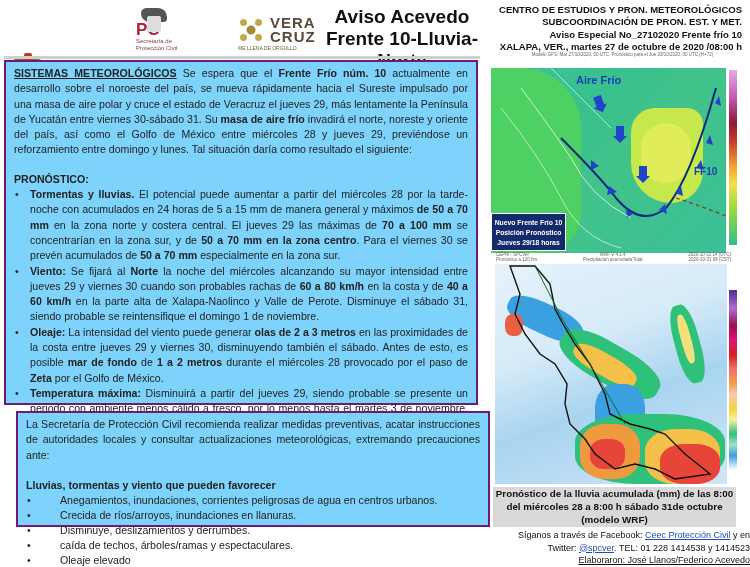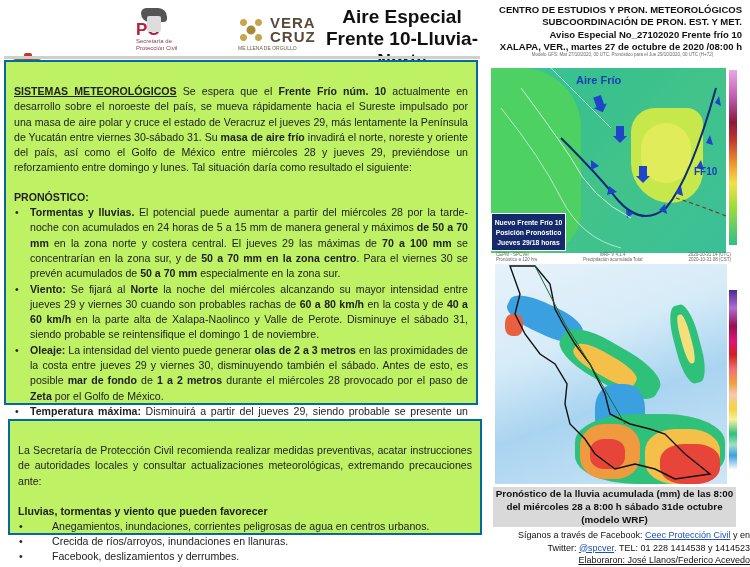--- a/index.html
+++ b/index.html
@@ -29,23 +29,23 @@
       radial-gradient(circle at 75% 75%, #c6a64d 3px, transparent 4px),
       radial-gradient(circle at 50% 50%, #a88b3a 4px, transparent 5px); }
   .vc-text { margin-left: 4px; font-size: 15px; font-weight: bold; color: #5a4a3a; line-height: 14px; letter-spacing: 1px; }
   .vc-slogan { position: absolute; left: 238px; top: 45px; font-size: 5px; color: #6a5a3a; }
   .title-block { position: absolute; left: 312px; top: 6px; width: 180px; text-align: center; }
   .title-block div { font-size: 19px; font-weight: bold; color: #111; line-height: 22px; }
   .center-info { position: absolute; right: 8px; top: 4px; text-align: right; font-size: 9.5px; font-weight: bold; color: #111; line-height: 12.3px; }
   .header-rule { position: absolute; left: 4px; top: 56px; width: 476px; height: 3px; background: #cfcfcf; }
 
   
-  .box { position: absolute; border: 2px solid #0369a1; background: #bef264; padding: 22px 8px; font-size: 10.6px; line-height: 15.3px; text-align: justify; color: #222; }
+  .box { position: absolute; border: 2px solid #701a75; background: #7dd3fc; padding: 4px 8px; font-size: 10.6px; line-height: 15.3px; text-align: justify; color: #222; }
   .box-systems { left: 4px; top: 60px; width: 474px; height: 345px; }
-  .box-rec { left: 8px; top: 411px; width: 474px; height: 116px; margin-top: 8px; }
+  .box-rec { left: 16px; top: 411px; width: 474px; height: 116px; }
   .b { font-weight: bold; }
   .u { text-decoration: underline; }
   .section-title { font-weight: bold; margin-top: 14px; }
   .bullets { list-style: none; }
   .bullets li { position: relative; padding-left: 16px; }
   .bullets li::before { content: "•"; position: absolute; left: 1px; top: 0; }
   .rec-list { list-style: none; text-align: left; }
   .rec-list li { position: relative; padding-left: 34px; line-height: 15px; }
   .rec-list li::before { content: "•"; position: absolute; left: 1px; }
 
@@ -98,21 +98,21 @@
   <div class="logo logo-vc">
     <div class="vc-pattern"></div>
     <div class="vc-text">
       <div>VERA</div>
       <div>CRUZ</div>
     </div>
   </div>
   <div class="vc-slogan">ME LLENA DE ORGULLO</div>
 
   <div class="title-block">
-    <div>Aire Especial</div>
+    <div>Aviso Acevedo</div>
     <div>Frente 10-Lluvia-Norte</div>
   </div>
 
   <div class="center-info">
     <div>CENTRO DE ESTUDIOS Y PRON. METEOROLÓGICOS</div>
     <div>SUBCOORDINACIÓN DE PRON.  EST. Y MET.</div>
     <div>Aviso Especial No_27102020 Frente frío 10</div>
     <div>XALAPA, VER., martes 27 de octubre de 2020 /08:00 h</div>
   </div>
   <div class="header-rule"></div>
@@ -129,21 +129,21 @@
     <li><span class="b">Temperatura máxima:</span><span> Disminuirá a partir del jueves 29, siendo probable se presente un periodo con ambiente menos cálido a fresco, por lo menos hasta el martes 3 de noviembre, con probabilidad de heladas por las noches-madrugada en zonas serranas.</span></li>
   </ul>
 </div>
 
 <div class="box box-rec">
   <p>La Secretaría de Protección Civil recomienda realizar medidas preventivas, acatar instrucciones de autoridades locales y consultar actualizaciones meteorológicas, extremando precauciones ante:</p>
   <div class="section-title" style="margin-top:15px">Lluvias, tormentas y viento que pueden favorecer</div>
   <ul class="rec-list">
     <li>Anegamientos, inundaciones, corrientes peligrosas de agua en centros urbanos.</li>
     <li>Crecida de ríos/arroyos, inundaciones en llanuras.</li>
-    <li>Facebook, deslizamientos y derrumbes.</li>
+    <li>Disminuye, deslizamientos y derrumbes.</li>
     <li>caída de techos,  árboles/ramas y espectaculares.</li>
     <li>Oleaje elevado</li>
   </ul>
 </div>
 
 <div class="map1-caption-top">Modelo GFS: Mar 27/10/2020, 00 UTC. Pronóstico para el Jue 29/10/2020, 00 UTC (H+72)</div>
 <div class="map1">
   <div class="land land-green"></div>
   <div class="land land-yellow"></div>
   <div class="land land-yellow2"></div>

